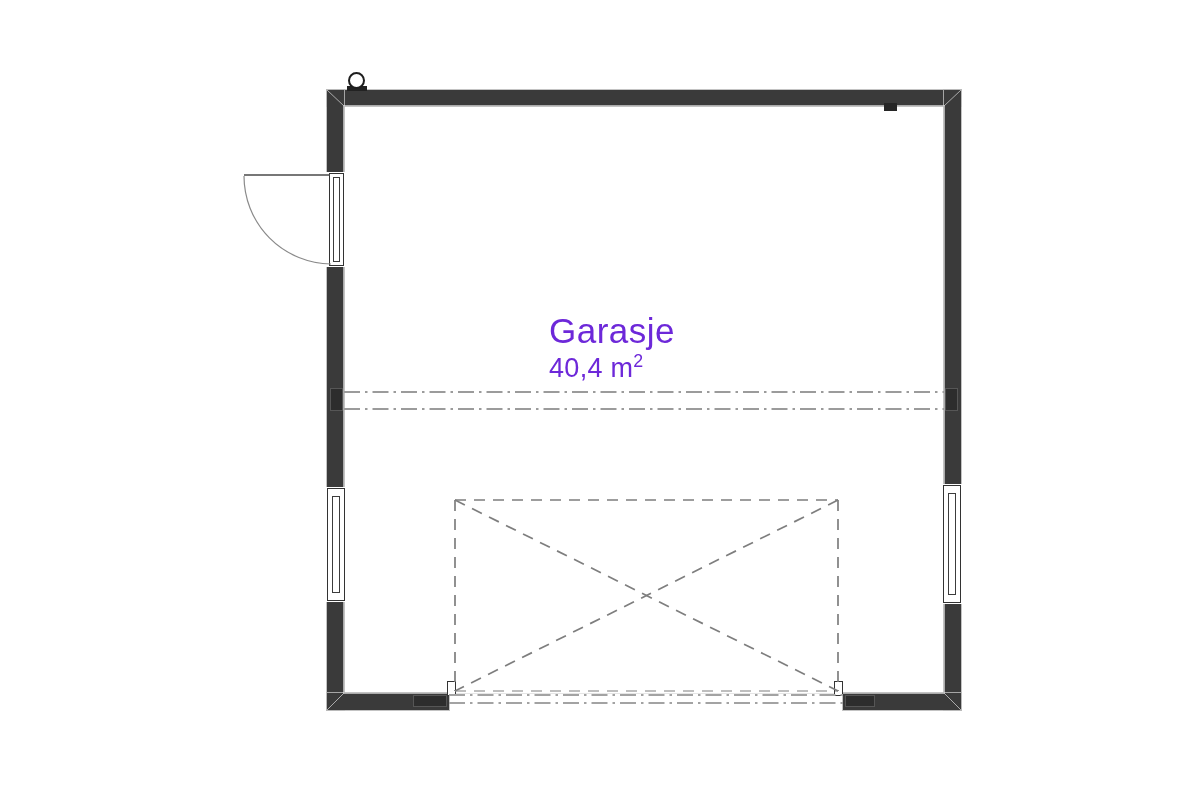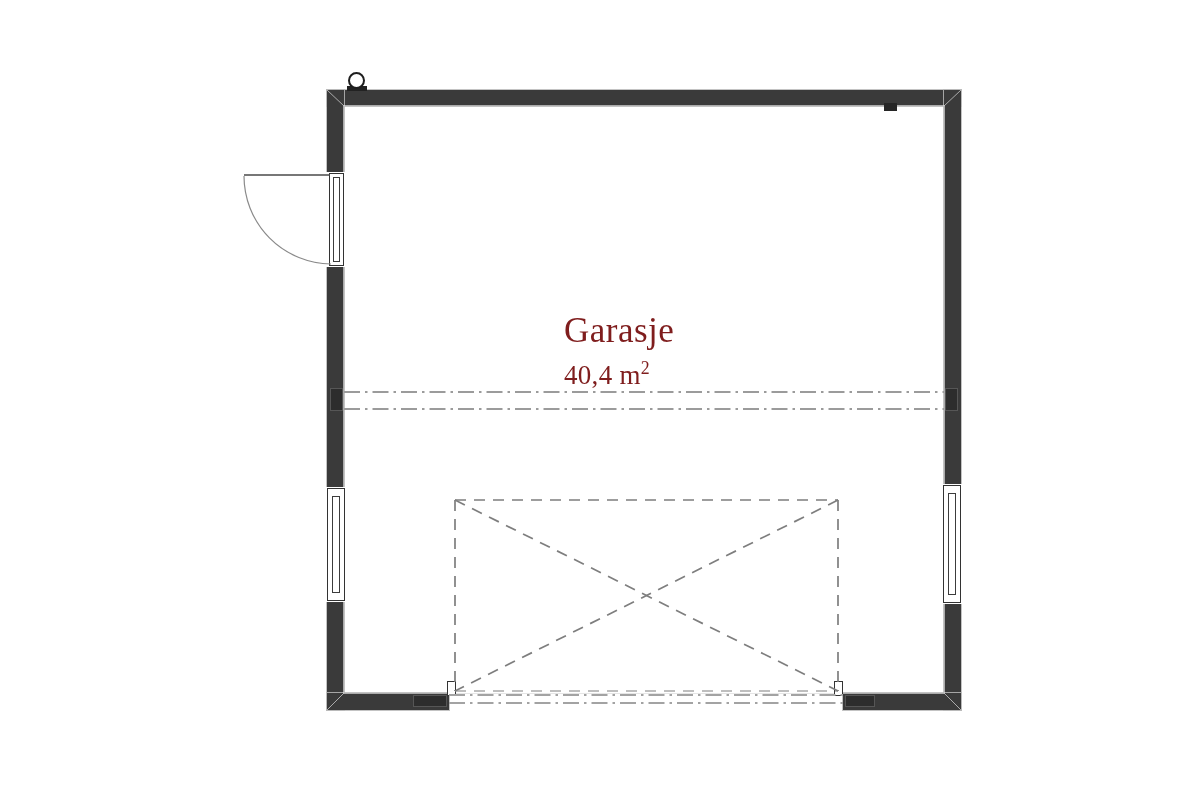--- a/index.html
+++ b/index.html
@@ -20,23 +20,23 @@
   .wall-tab{position:absolute;background:#262626;}
 
   
   .jamb{position:absolute;background:#ffffff;border:1.4px solid #333333;box-sizing:border-box;}
 
   
   .vent-base{position:absolute;background:#222222;}
   .vent-circle{position:absolute;width:13px;height:13px;border:2.4px solid #1e1e1e;border-radius:50%;background:#ffffff;box-sizing:content-box;}
 
   
-  .room-label{position:absolute;left:564px;top:313px;color:#7f1d1d;font-family:Liberation Serif, serif;}
+  .room-label{position:absolute;left:549px;top:313px;color:#6d28d9;}
   .room-name{font-size:35px;font-weight:400;letter-spacing:.5px;line-height:1.05;}
-  .room-area{font-size:27px;font-weight:400;margin-top:10px;letter-spacing:.3px;}
+  .room-area{font-size:27px;font-weight:400;margin-top:3px;letter-spacing:.3px;}
   .room-area sup{font-size:66%;vertical-align:super;line-height:0;}
 
   svg{position:absolute;left:0;top:0;}
 </style>
 </head>
 <body>
 
 <div id="stage">
 
   <div class="wall" style="left:327px;top:90px;width:634px;height:16px;"></div>

